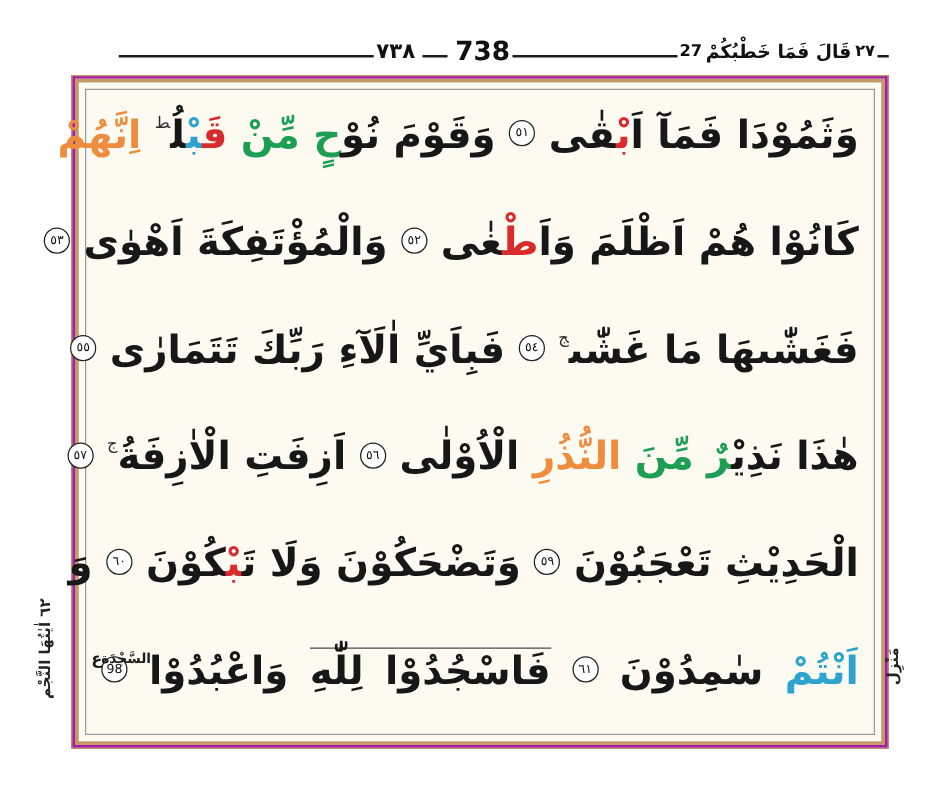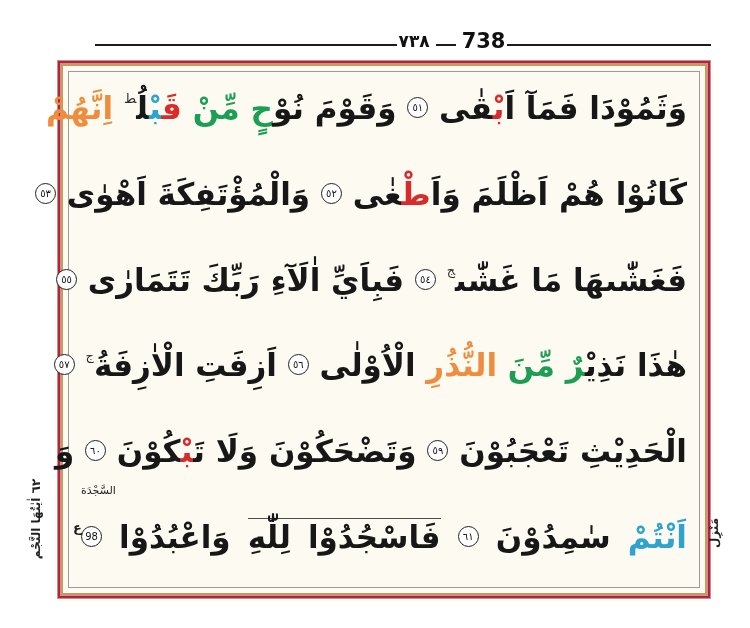--- a/index.html
+++ b/index.html
@@ -12,21 +12,21 @@
   .hrule{height:2px;background:#1c1c1c;margin-top:8px;}
   .r1{flex:1.55;} .r2{width:20px;margin:8px 4px 0 4px;} .r3{flex:1;} .r4{width:9px;}
   .pg-ur{font-size:17px;font-weight:bold;color:#111;padding:0 2px;}
   .pg-la{font-size:21px;font-weight:bold;color:#111;padding:0 2px;}
   .juz{display:flex;align-items:center;gap:3px;margin:0 2px;}
   .juz span{font-size:13px;font-weight:bold;color:#101010;}
   .juz .juz-name{font-size:15px;}
 
   
   .frame{position:absolute;left:57px;top:60px;width:654px;height:539px;box-sizing:border-box;
-         border:1px solid var(--frame_tan);padding:2px;background:#be185d;}
+         border:1px solid var(--frame_tan);padding:2px;background:#a21caf;}
   .frame2{width:100%;height:100%;box-sizing:border-box;border:3px solid var(--frame_tan);
           padding:5px;background:var(--paper);}
   .textbox{width:100%;height:100%;box-sizing:border-box;border:1px solid var(--grid_gray);
            position:relative;background:var(--paper);}
   #rows{display:flex;flex-direction:column;height:100%;}
 
   
   .qline{flex:1;direction:rtl;unicode-bidi:isolate;text-align:justify;text-align-last:justify;
          padding:0 12px;font-size:31px;font-weight:bold;color:var(--ink);
          line-height:73px;white-space:nowrap;overflow:visible;}
@@ -36,41 +36,46 @@
   .c-blue{color:var(--ikhfa_blue);}
   .c-orange{color:var(--highlight_orange);}
   .c-waqf{font-size:13px;font-weight:normal;position:relative;top:-16px;color:#2b2b2b;}
   .sajdah-line{border-top:1.5px solid #4a4a4a;}
   .vnum{display:inline-flex;align-items:center;justify-content:center;
         width:19px;height:19px;border:1.4px solid #222;border-radius:50%;
         font-size:10px;font-weight:normal;color:#111;background:#fff;
         vertical-align:middle;position:relative;top:-3px;}
 
   
-  .sajdah-label{position:absolute;left:12px;top:412px;font-size:11px;font-weight:normal;
+  .sajdah-label{position:absolute;left:12px;top:448px;font-size:11px;font-weight:bold;
                 color:#1d1d1d;direction:rtl;}
   .ruku{position:absolute;left:4px;top:448px;font-size:13px;font-weight:bold;color:#1d1d1d;}
 
   
   .vtext{position:absolute;white-space:nowrap;text-align:center;direction:rtl;
          font-size:12px;font-weight:bold;color:#222;transform:rotate(-90deg);}
   .vtext.left{left:-29px;top:512px;width:130px;}
   .vtext.right{left:682px;top:526px;width:64px;}
 </style>
 </head>
 <body>
 
 <div class="page">
 
   <div class="header">
     <div class="hrule r1"></div>
     <span class="pg-ur">۷۳۸</span>
     <div class="hrule r2"></div>
     <span class="pg-la">738</span>
     <div class="hrule r3"></div>
+    <div class="juz">
+      <span>27</span>
+      <span class="juz-name">قَالَ فَمَا خَطْبُكُمْ</span>
+      <span>۲۷</span>
+    </div>
     <div class="hrule r4"></div>
   </div>
 
   <div class="frame">
     <div class="frame2">
       <div class="textbox">
         <div id="rows">
             <div class="qline"><span class="seg c-ink">وَثَمُوْدَا فَمَآ اَ</span><span class="seg c-red">بْ</span><span class="seg c-ink">قٰى </span><span class="vnum">٥١</span><span class="seg c-ink"> وَقَوْمَ نُوْ</span><span class="seg c-green">حٍ مِّنْ</span><span class="seg c-ink"> </span><span class="seg c-red">قَ</span><span class="seg c-blue">بْ</span><span class="seg c-ink">لُ</span><span class="seg c-waqf">ط</span><span class="seg c-ink"> </span><span class="seg c-orange">اِنَّهُمْ</span></div>
             <div class="qline"><span class="seg c-ink">كَانُوْا هُمْ اَظْلَمَ وَاَ</span><span class="seg c-red">طْ</span><span class="seg c-ink">غٰى </span><span class="vnum">٥٢</span><span class="seg c-ink"> وَالْمُؤْتَفِكَةَ اَهْوٰى </span><span class="vnum">٥٣</span></div>
             <div class="qline"><span class="seg c-ink">فَغَشّٰىهَا مَا غَشّٰى</span><span class="seg c-waqf">ج</span><span class="seg c-ink"> </span><span class="vnum">٥٤</span><span class="seg c-ink"> فَبِاَيِّ اٰلَآءِ رَبِّكَ تَتَمَارٰى </span><span class="vnum">٥٥</span></div>

